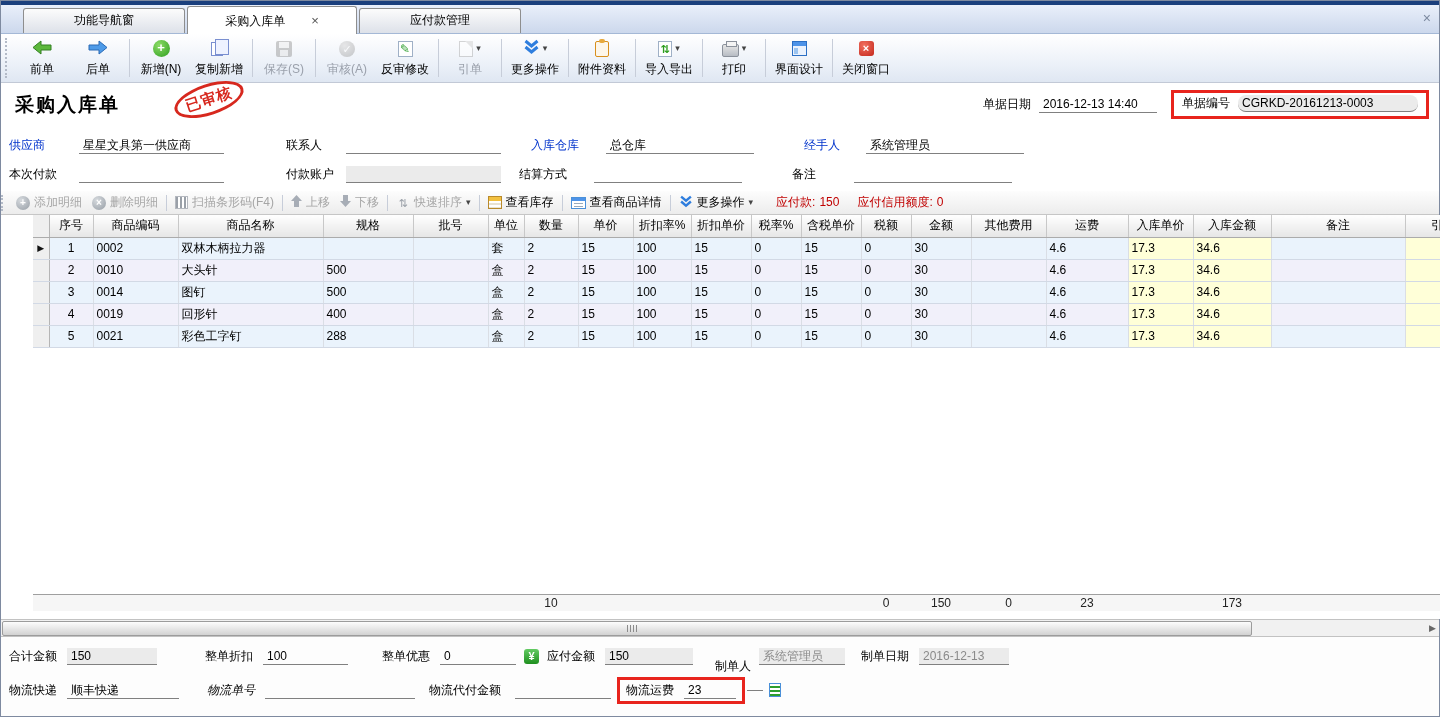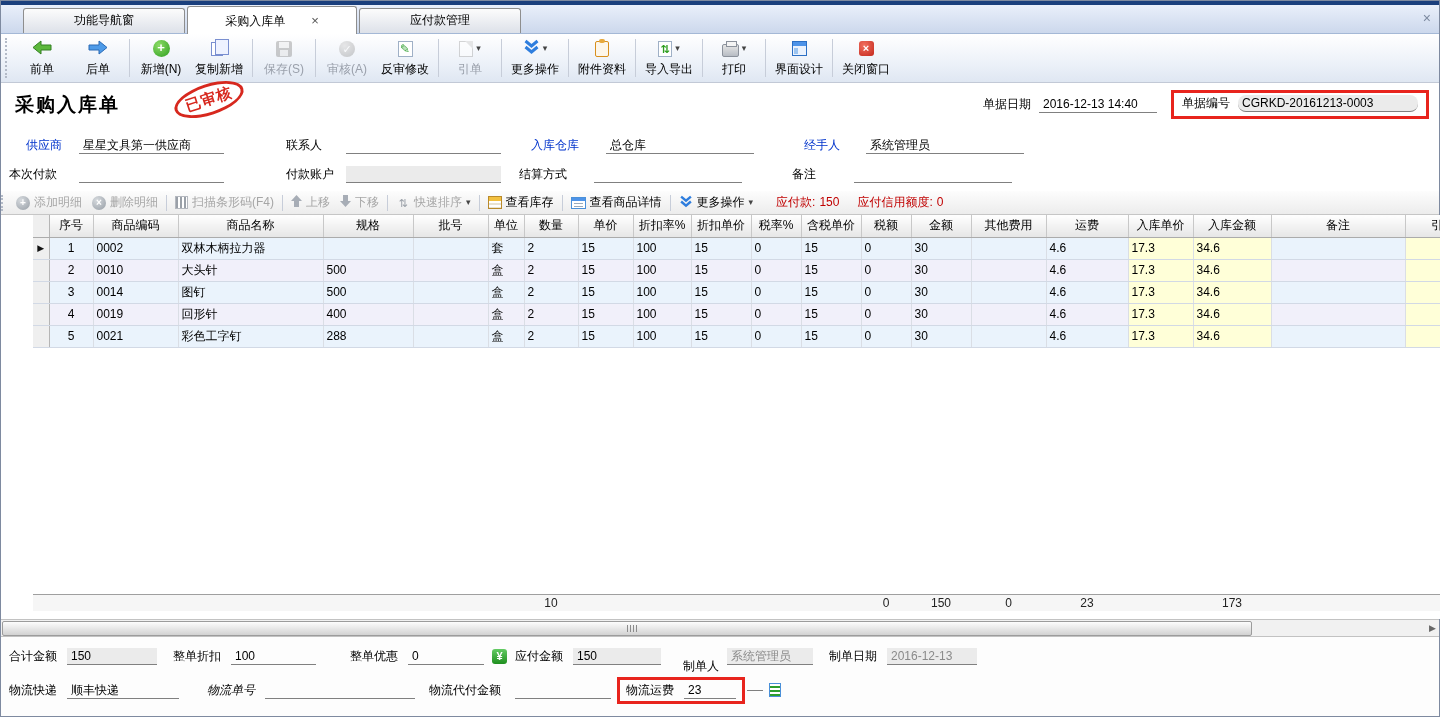--- a/index.html
+++ b/index.html
@@ -286,21 +286,21 @@
       <span class="fval" style="width:118px;">2016-12-13 14:40</span>
       <div class="redbox">
         <span class="hr-label">单据编号</span>
         <span class="fval ro" style="width:180px;border-radius:8px;">CGRKD-20161213-0003</span>
       </div>
     </div>
   </div>
 
   <div class="form">
     <div class="frm-row r1">
-      <span class="flabel accent" style="width:70px;text-align:center;">供应商</span>
+      <span class="flabel accent" style="width:70px;">供应商</span>
       <span class="fval" style="width:145px;">星星文具第一供应商</span>
       <span class="flabel" style="width:60px;margin-left:62px;">联系人</span>
       <span class="fval" style="width:155px;"></span>
       <span class="flabel accent" style="width:75px;margin-left:30px;">入库仓库</span>
       <span class="fval" style="width:148px;">总仓库</span>
       <span class="flabel accent" style="width:62px;margin-left:50px;">经手人</span>
       <span class="fval" style="width:158px;">系统管理员</span>
     </div>
     <div class="frm-row r2">
       <span class="flabel" style="width:70px;">本次付款</span>
@@ -575,21 +575,21 @@
     <div class="hthumb">
         <span class="hgrip"></span>
       </div>
     <span class="harrow">▶</span>
   </div>
 
   <div class="footer">
     <div class="ft-row r1">
       <span class="flabel" style="width:58px;">合计金额</span>
       <span class="fval ro" style="width:90px;">150</span>
-      <span class="flabel" style="width:58px;margin-left:16px;">整单折扣</span>
+      <span class="flabel" style="width:58px;margin-left:48px;">整单折扣</span>
       <span class="fval" style="width:85px;">100</span>
       <span class="flabel" style="width:58px;margin-left:34px;">整单优惠</span>
       <span class="fval" style="width:76px;">0</span>
       <span class="ic ic-yuan" style="margin-left:8px;"></span>
       <span class="flabel" style="width:58px;margin-left:8px;">应付金额</span>
       <span class="fval ro" style="width:88px;">150</span>
       <span class="flabel" style="width:44px;margin-left:22px;margin-top:20px;">制单人</span>
       <span class="fval ro grey-text" style="width:86px;">系统管理员</span>
       <span class="flabel" style="width:58px;margin-left:16px;">制单日期</span>
       <span class="fval ro grey-text" style="width:90px;">2016-12-13</span>

